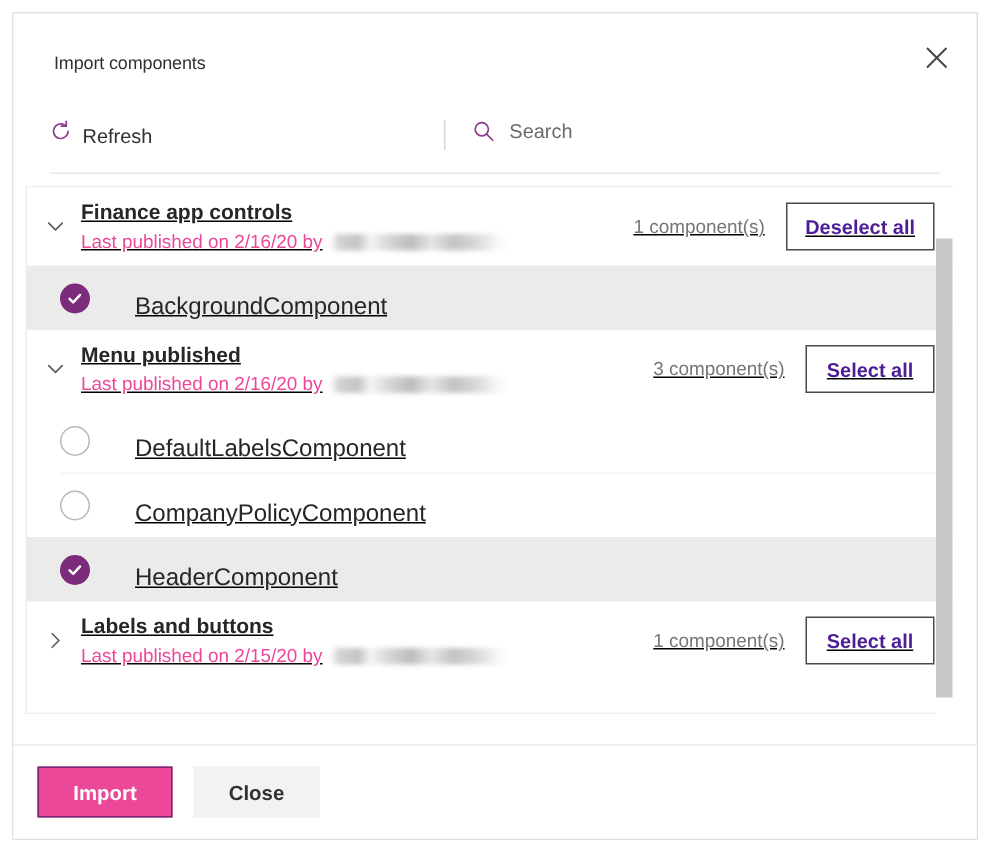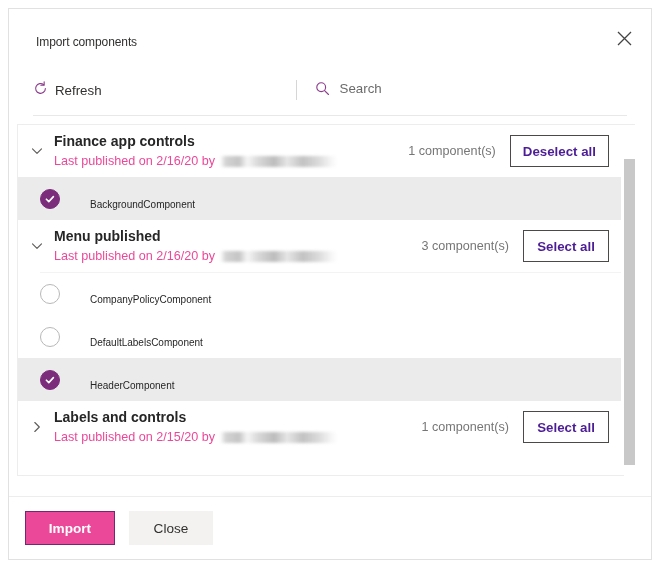--- a/index.html
+++ b/index.html
@@ -112,21 +112,21 @@
     height: 352px;
     border: 1px solid #ededed;
     border-right: none;
     box-sizing: border-box;
     overflow: hidden;
     background: #fff;
   }
   .list-inner {
     position: absolute;
     inset: 0;
-    padding-right: 14px;
+    text-decoration: underline;
   }
 
   .group-header {
     display: flex;
     align-items: center;
     height: 52px;
     padding: 0 0 0 6px;
     cursor: pointer;
     background: #fff;
   }
@@ -230,21 +230,21 @@
   }
   .check.off {
     border: 1.4px solid #b8b8b8;
     background: #ffffff;
   }
   .check.on {
     background: #7b2d7b;
     border: 1.4px solid #7b2d7b;
   }
   .comp-name {
-    font-size: 10px;
+    font-size: 16px;
     color: #262626;
     margin-left: 30px;
     margin-top: 12px;
   }
 
   
   .scroll-track {
     position: absolute;
     right: 16px;
     top: 146px;
@@ -288,21 +288,21 @@
     cursor: pointer;
     padding: 0 18px;
   }
   .btn-secondary {
     min-width: 84px;
     height: 34px;
     background: #f3f2f1;
     color: #323130;
     border: 1px solid #f3f2f1;
     font-size: 13.6px;
-    font-weight: 400;
+    font-weight: 700;
     font-family: "Liberation Sans", sans-serif;
     cursor: pointer;
     padding: 0 18px;
   }
 </style>
 </head>
 <body>
 
 <div class="dialog">
 
@@ -376,44 +376,44 @@
           <div class="group-texts">
             <div class="group-title">Menu published</div>
             <div class="group-sub">
               <span>Last published on 2/16/20 by</span>
               <span class="redacted"></span>
             </div>
           </div>
           <span class="group-count">3 component(s)</span>
           <button class="group-action">Select all</button>
         </div>
+        <div class="comp-row">
+          <span class="check off"></span>
+          <span class="comp-name">DefaultLabelsComponent</span>
+        </div>
         <div class="comp-row divided">
           <span class="check off"></span>
           <span class="comp-name">CompanyPolicyComponent</span>
-        </div>
-        <div class="comp-row">
-          <span class="check off"></span>
-          <span class="comp-name">DefaultLabelsComponent</span>
         </div>
         <div class="comp-row selected">
           <span class="check on">
             <svg width="12" height="12" viewBox="0 0 12 12">
               <path d="M2.4 6.2 L4.8 8.6 L9.4 3.6" stroke="#ffffff" stroke-width="1.6" fill="none" stroke-linecap="round" stroke-linejoin="round"></path>
             </svg>
           </span>
           <span class="comp-name">HeaderComponent</span>
         </div>
         <div class="group-header">
           <span class="chevron">
             <svg width="12" height="12" viewBox="0 0 12 12">
               <path d="M3.8 1.5 L8.3 6 L3.8 10.5" stroke="#605e5c" stroke-width="1.15" fill="none" stroke-linecap="round" stroke-linejoin="round"></path>
             </svg>
           </span>
           <div class="group-texts">
-            <div class="group-title">Labels and controls</div>
+            <div class="group-title">Labels and buttons</div>
             <div class="group-sub">
               <span>Last published on 2/15/20 by</span>
               <span class="redacted"></span>
             </div>
           </div>
           <span class="group-count">1 component(s)</span>
           <button class="group-action">Select all</button>
         </div>
       </div>
   </div>

